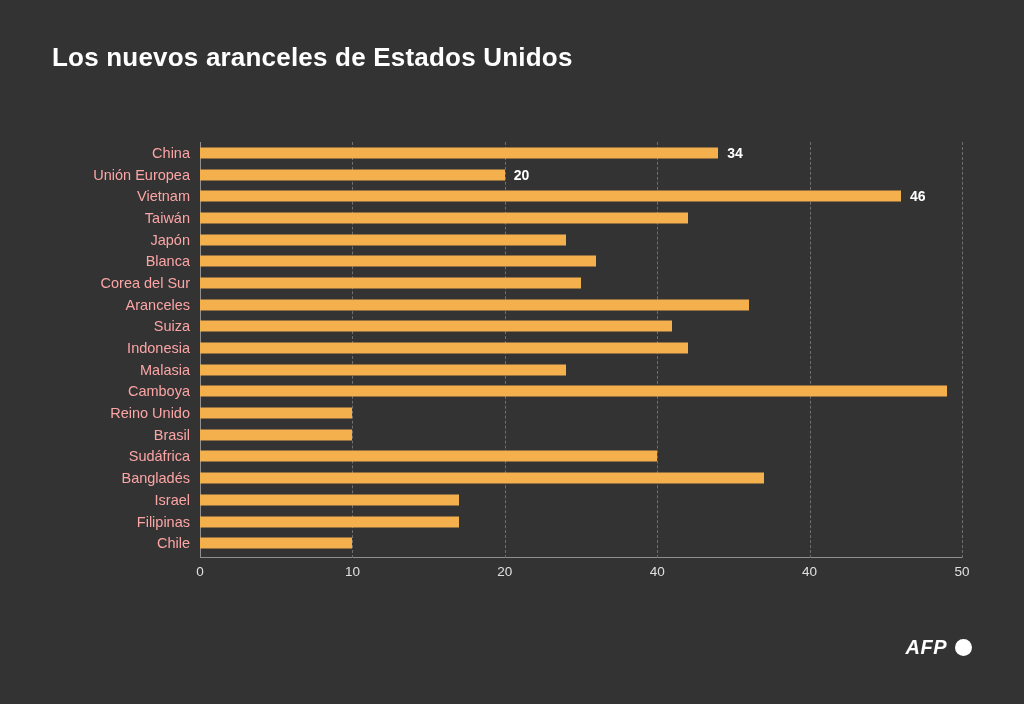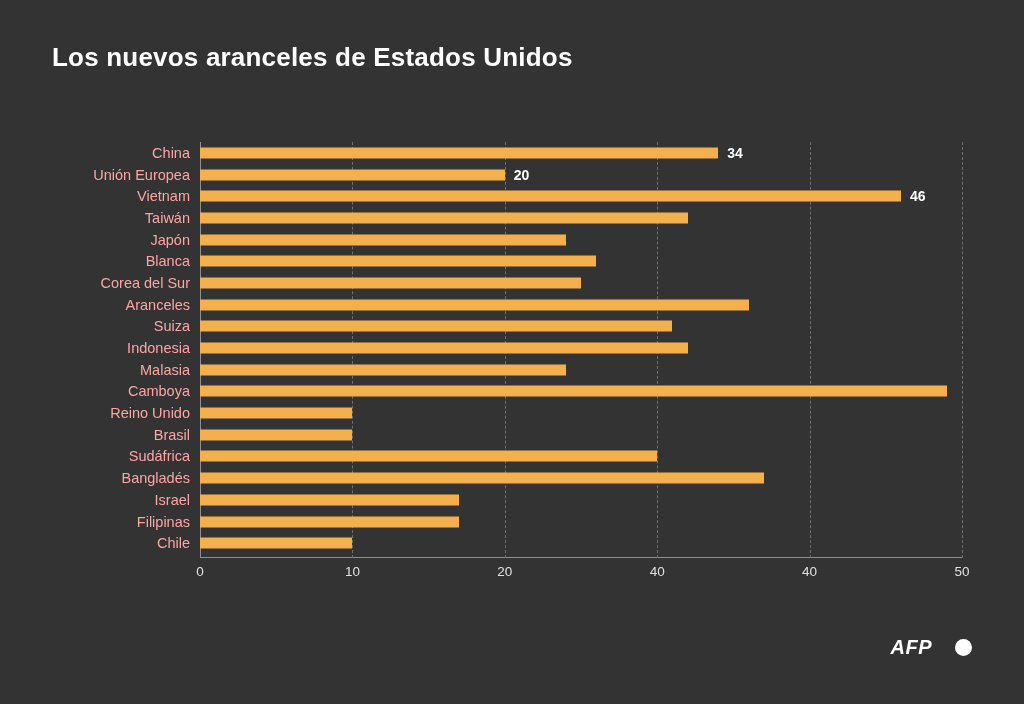--- a/index.html
+++ b/index.html
@@ -127,21 +127,21 @@
     top: 641px;
     font-size: 11.5px;
     color: #d8d8d8;
   }
   .afp {
     position: absolute;
     right: 52px;
     top: 636px;
     display: flex;
     align-items: center;
-    gap: 23px;
+    gap: 8px;
   }
   .afp-text {
     font-size: 20px;
     font-weight: bold;
     font-style: italic;
     color: #ffffff;
     letter-spacing: 0.5px;
   }
   .afp-dot {
     width: 17px;

